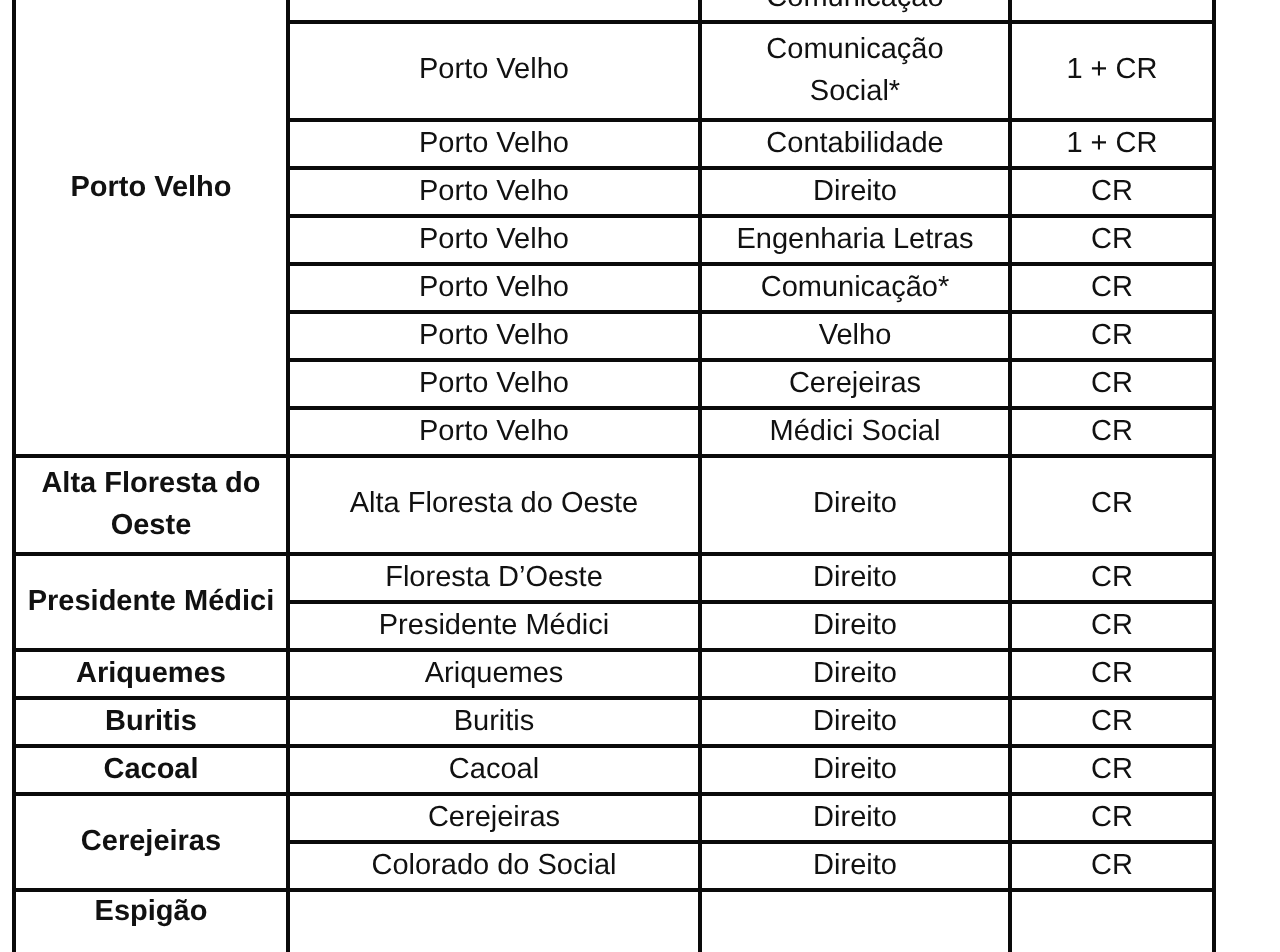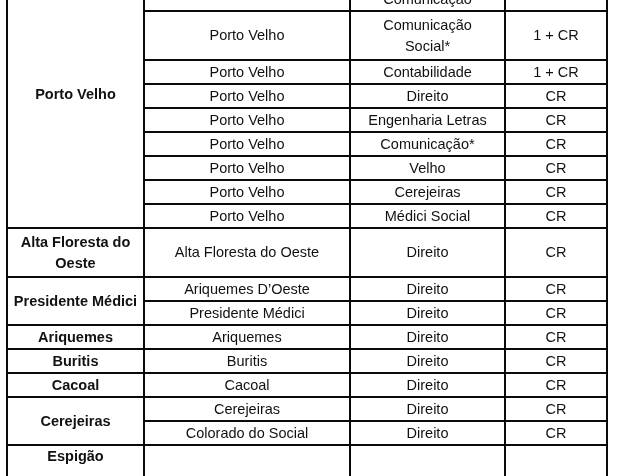--- a/index.html
+++ b/index.html
@@ -116,21 +116,21 @@
 
       <tr class="h50">
         <td class="polo">Alta Floresta do Oeste</td>
         <td>Alta Floresta do Oeste</td>
         <td>Direito</td>
         <td>CR</td>
       </tr>
 
       <tr class="h26">
         <td rowspan="2" class="polo">Presidente Médici</td>
-        <td>Ariquemes D’Oeste</td>
+        <td>Floresta D’Oeste</td>
         <td>Direito</td>
         <td>CR</td>
       </tr>
       <tr class="h26">
         <td>Presidente Médici</td>
         <td>Direito</td>
         <td>CR</td>
       </tr>
 
       <tr class="h26">

